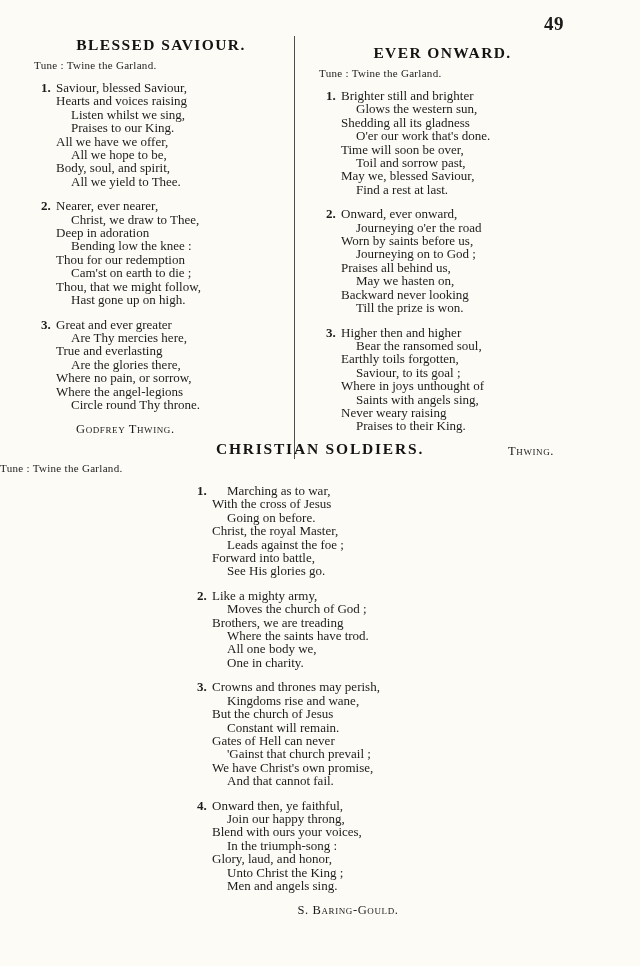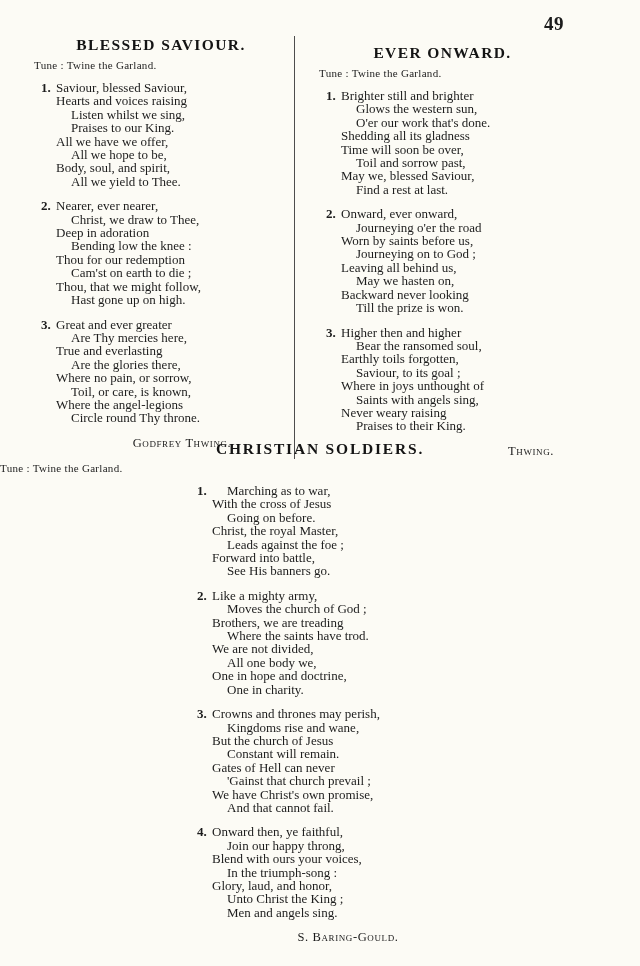--- a/index.html
+++ b/index.html
@@ -69,21 +69,21 @@
   .verse-line { white-space: nowrap; }
   .verse-line.indented { padding-left: 15px; }
 
   .attribution {
     font-variant: small-caps;
     font-size: 12.5px;
     letter-spacing: 0.6px;
     color: #1a1a1a;
     margin-top: 1px;
   }
-  [data-hymn-index="0"] .attribution { text-align: center; padding-left: 42px; }
+  [data-hymn-index="0"] .attribution { text-align: left; padding-left: 42px; }
   [data-hymn-index="1"] .attribution { text-align: right; padding-right: 12px; }
 
   .full-hymn {
     position: absolute;
     top: 440px;
     left: 0;
     width: 640px;
   }
   .full-hymn .hymn-title { letter-spacing: 1.8px; margin-bottom: 4px; }
   .full-hymn .verses { width: 270px; margin-left: 190px; }
@@ -128,52 +128,51 @@
             <div class="verse-line">Thou, that we might follow,</div>
             <div class="verse-line indented">Hast gone up on high.</div>
           </div>
           <div class="verse">
             <span class="verse-number">3.</span>
             <div class="verse-line">Great and ever greater</div>
             <div class="verse-line indented">Are Thy mercies here,</div>
             <div class="verse-line">True and everlasting</div>
             <div class="verse-line indented">Are the glories there,</div>
             <div class="verse-line">Where no pain, or sorrow,</div>
-            <div class="verse-line indented">Toil, or care, is known,</div>
             <div class="verse-line">Where the angel-legions</div>
             <div class="verse-line indented">Circle round Thy throne.</div>
           </div>
         </div>
         <div class="attribution">Godfrey Thwing.</div>
       </section>
 
     <div class="col-divider"></div>
 
     <section class="col-right hymn" data-hymn-index="1">
         <h2 class="hymn-title">EVER ONWARD.</h2>
         <div class="hymn-tune">Tune : Twine the Garland.</div>
         <div class="verses">
           <div class="verse">
             <span class="verse-number">1.</span>
             <div class="verse-line">Brighter still and brighter</div>
             <div class="verse-line indented">Glows the western sun,</div>
+            <div class="verse-line">Shedding all its gladness</div>
             <div class="verse-line indented">O'er our work that's done.</div>
-            <div class="verse-line">Shedding all its gladness</div>
             <div class="verse-line">Time will soon be over,</div>
             <div class="verse-line indented">Toil and sorrow past,</div>
             <div class="verse-line">May we, blessed Saviour,</div>
             <div class="verse-line indented">Find a rest at last.</div>
           </div>
           <div class="verse">
             <span class="verse-number">2.</span>
             <div class="verse-line">Onward, ever onward,</div>
             <div class="verse-line indented">Journeying o'er the road</div>
             <div class="verse-line">Worn by saints before us,</div>
             <div class="verse-line indented">Journeying on to God ;</div>
-            <div class="verse-line">Leaving all behind us,</div>
+            <div class="verse-line">Praises all behind us,</div>
             <div class="verse-line indented">May we hasten on,</div>
             <div class="verse-line">Backward never looking</div>
             <div class="verse-line indented">Till the prize is won.</div>
           </div>
           <div class="verse">
             <span class="verse-number">3.</span>
             <div class="verse-line">Higher then and higher</div>
             <div class="verse-line indented">Bear the ransomed soul,</div>
             <div class="verse-line">Earthly toils forgotten,</div>
             <div class="verse-line indented">Saviour, to its goal ;</div>
@@ -192,31 +191,29 @@
       <div class="hymn-tune">Tune : Twine the Garland.</div>
       <div class="verses">
         <div class="verse">
           <span class="verse-number">1.</span>
           <div class="verse-line indented">Marching as to war,</div>
           <div class="verse-line">With the cross of Jesus</div>
           <div class="verse-line indented">Going on before.</div>
           <div class="verse-line">Christ, the royal Master,</div>
           <div class="verse-line indented">Leads against the foe ;</div>
           <div class="verse-line">Forward into battle,</div>
-          <div class="verse-line indented">See His banners go.</div>
+          <div class="verse-line indented">See His glories go.</div>
         </div>
         <div class="verse">
           <span class="verse-number">2.</span>
           <div class="verse-line">Like a mighty army,</div>
           <div class="verse-line indented">Moves the church of God ;</div>
           <div class="verse-line">Brothers, we are treading</div>
           <div class="verse-line indented">Where the saints have trod.</div>
-          <div class="verse-line">We are not divided,</div>
           <div class="verse-line indented">All one body we,</div>
-          <div class="verse-line">One in hope and doctrine,</div>
           <div class="verse-line indented">One in charity.</div>
         </div>
         <div class="verse">
           <span class="verse-number">3.</span>
           <div class="verse-line">Crowns and thrones may perish,</div>
           <div class="verse-line indented">Kingdoms rise and wane,</div>
           <div class="verse-line">But the church of Jesus</div>
           <div class="verse-line indented">Constant will remain.</div>
           <div class="verse-line">Gates of Hell can never</div>
           <div class="verse-line indented">'Gainst that church prevail ;</div>

